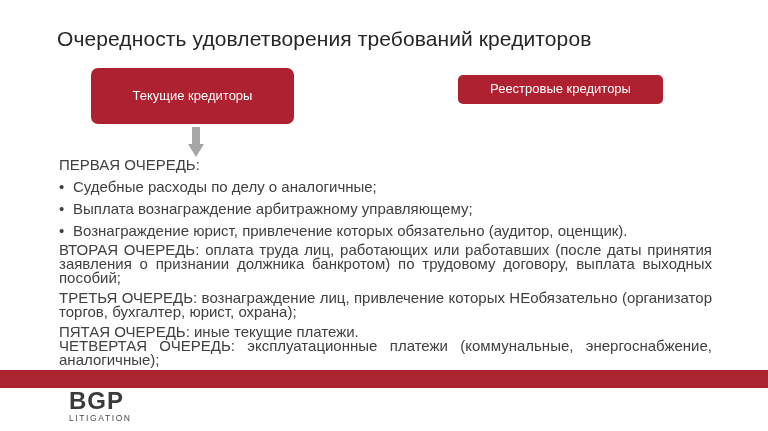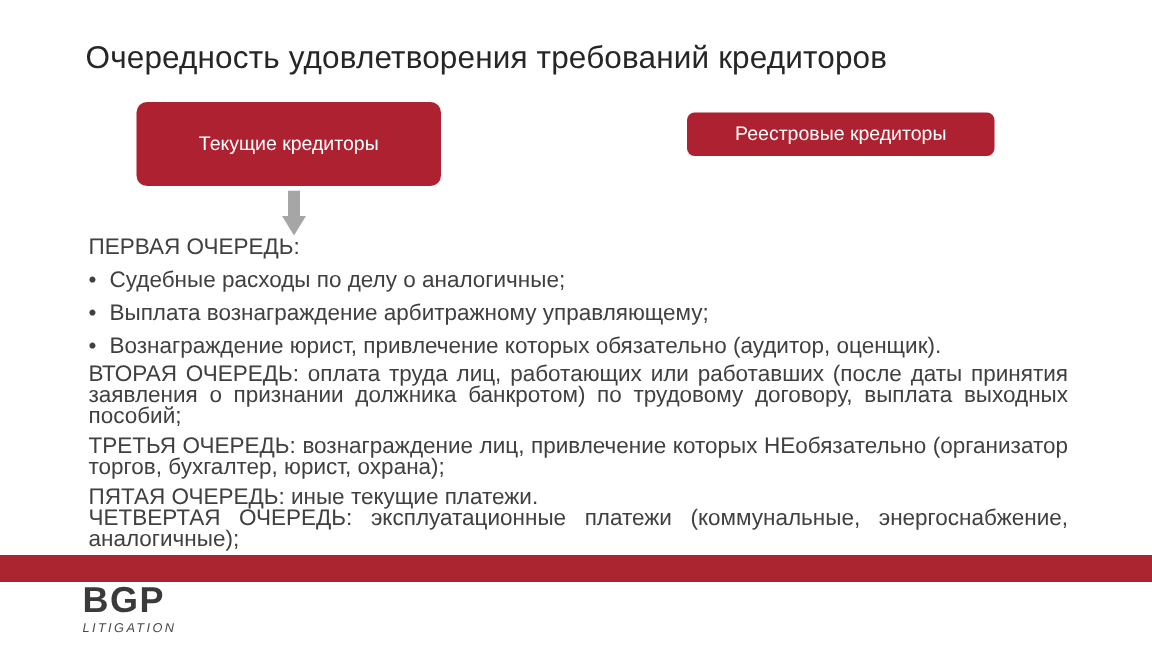--- a/index.html
+++ b/index.html
@@ -35,27 +35,27 @@
     display:flex; margin-bottom:8px;
   }
   .bullet .dot { width:14px; flex:none; }
   .para { text-align:justify; margin-bottom:6px !important; text-align-last:left; }
   .para.last { margin-bottom:0 !important; }
   .footer-bar {
     position:absolute; left:0; top:370px; width:768px; height:18px;
     background:#ab2530;
   }
   .logo {
-    position:absolute; left:55px; top:390px;
+    position:absolute; left:69px; top:390px;
   }
   .logo-main {
     font-size:24px; font-weight:bold; color:#3a3a3a; letter-spacing:1px; line-height:22px;
   }
   .logo-sub {
-    font-size:8.5px; color:#4a4a4a; letter-spacing:1.6px; margin-top:1px;font-style:italic;
+    font-size:8.5px; color:#4a4a4a; letter-spacing:1.6px; margin-top:1px;
   }
 </style>
 </head>
 <body>
 
 <div class="title">Очередность удовлетворения требований кредиторов</div>
 
 <div class="box box-current">
   <div>
     <div>Текущие кредиторы</div>

